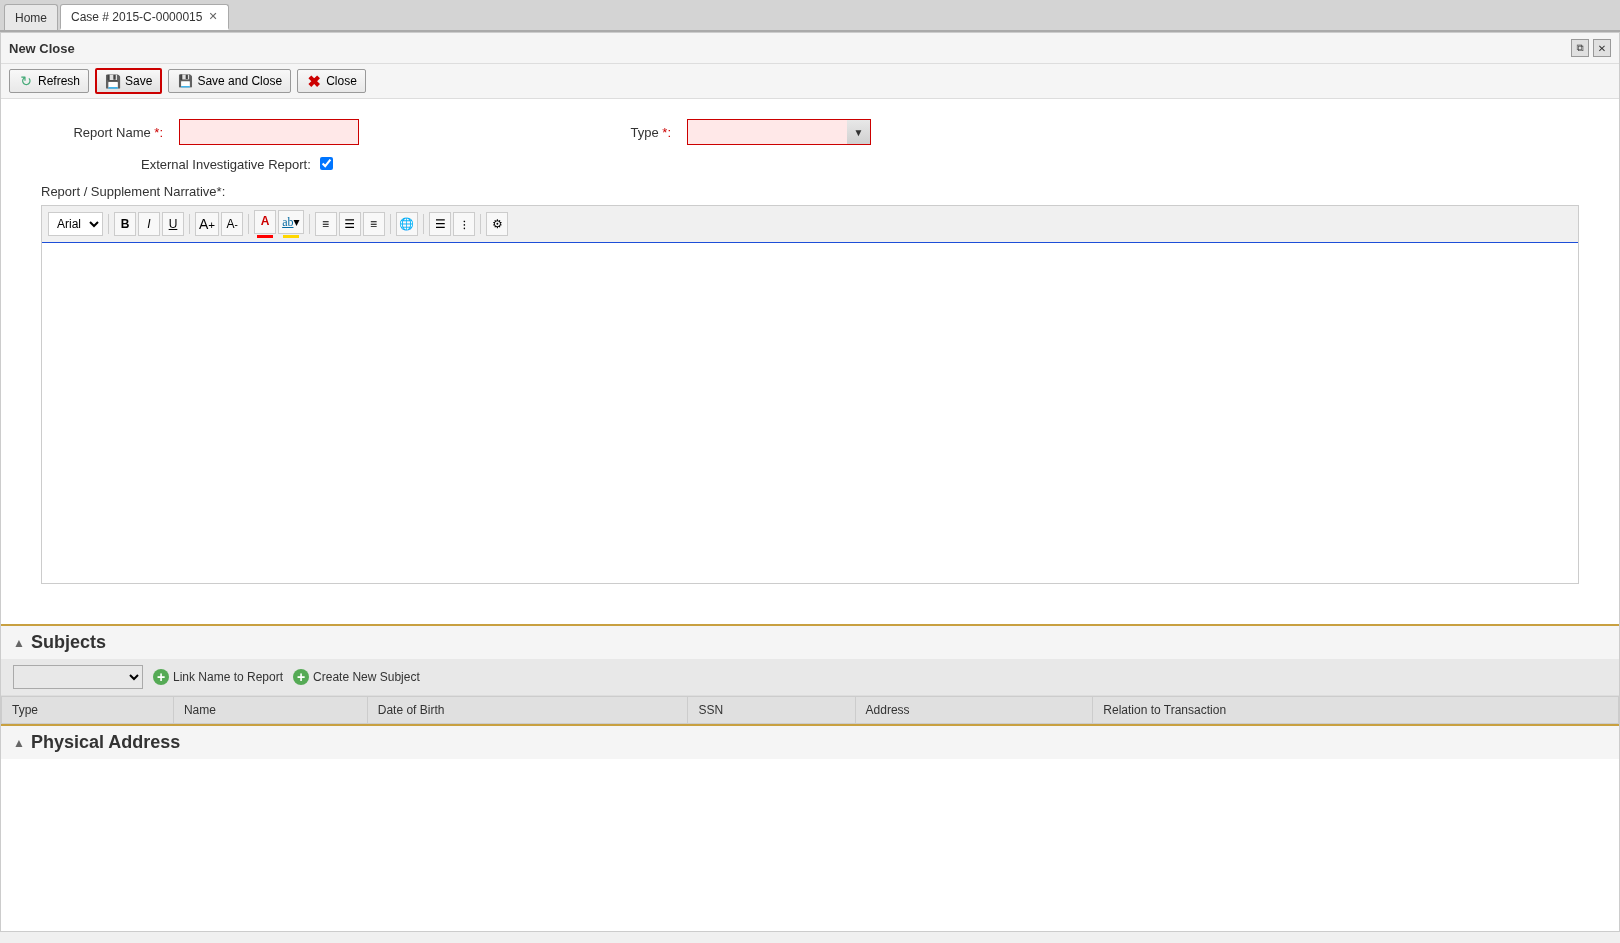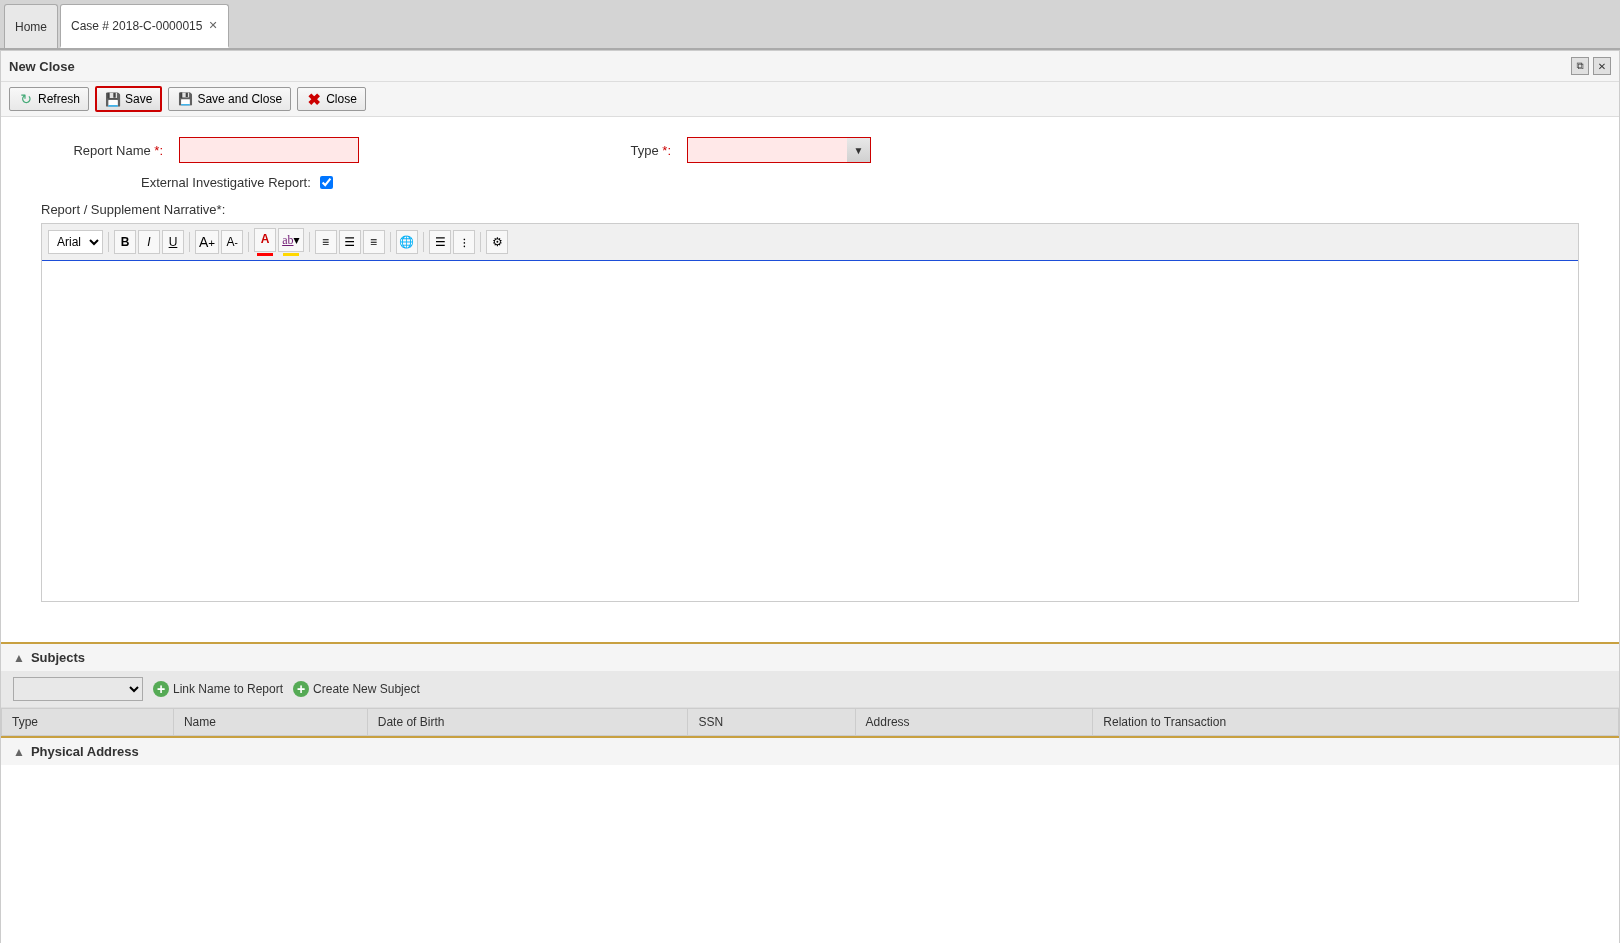--- a/index.html
+++ b/index.html
@@ -17,21 +17,21 @@
       display: flex;
       align-items: center;
       padding: 4px 10px;
       background: #e8e8e8;
       border: 1px solid #aaa;
       border-bottom: none;
       border-radius: 3px 3px 0 0;
       cursor: pointer;
       font-size: 12px;
       margin-right: 2px;
-      height: 44px;
+      height: 26px;
     }
     .tab.active {
       background: #fff;
       font-weight: normal;
       border-bottom: 2px solid #fff;
     }
     .tab-close {
       margin-left: 6px;
       color: #666;
       font-size: 11px;
@@ -218,21 +218,21 @@
       background: #f5f5f5;
       cursor: pointer;
       gap: 6px;
     }
     .section-collapse-icon {
       color: #666;
       font-size: 12px;
     }
     .section-header-title {
       font-weight: bold;
-      font-size: 13px;
+      font-size: 18px;
     }
 
     .subjects-toolbar {
       display: flex;
       align-items: center;
       padding: 6px 12px;
       background: #e8e8e8;
       gap: 10px;
       border-bottom: 1px solid #ddd;
     }
@@ -314,21 +314,21 @@
     }
   </style>
 </head>
 <body>
 
 <div class="tab-bar">
   <div class="tab">
     <span>Home</span>
   </div>
   <div class="tab active">
-    <span>Case # 2018-C-0000015</span>
+    <span>Case # 2015-C-0000015</span>
     <span class="tab-close">✕</span>
   </div>
 </div>
 
 <div class="window-area">
 
   <div class="window-title-bar">
     <span class="window-title">New Close</span>
     <div class="window-controls">
       <div class="window-ctrl-btn">⧉</div>
@@ -373,21 +373,21 @@
             <span class="required-star"> *:</span>
           </label>
           <div class="type-select-wrap">
             <input type="text" class="form-input" style="width: 160px; border-right: none;" value="">
             <div class="dropdown-arrow-btn">▼</div>
           </div>
         </div>
       </div>
 
       <div class="two-col-form">
-        <div style="display:flex; align-items:center; gap:1px; margin-left: 100px;">
+        <div style="display:flex; align-items:flex-start; gap:1px; margin-left: 100px;">
           <label class="form-label" style="min-width:auto; text-align:left;">
             <span>External Investigative Report:</span>
           </label>
           <input type="checkbox" checked="" style="">
         </div>
       </div>
 
       <div style="margin-bottom: 6px;">
         <span>Report / Supplement Narrative*:</span>
       </div>
@@ -406,21 +406,21 @@
           <button class="rte-btn" style="font-size:12px;">A<sup>-</sup></button>
           <div class="rte-divider"></div>
           <div style="display:flex;flex-direction:column;align-items:center;">
             <button class="rte-btn" style="position:relative; padding-bottom:2px;">
               <span style="font-weight:bold; color:#c00;">A</span>
             </button>
             <div class="color-bar-red"></div>
           </div>
           <div style="display:flex;flex-direction:column;align-items:center;">
             <button class="rte-btn">
-              <span style="font-family:serif; text-decoration: underline; color:#701a75;">ab</span>▾
+              <span style="font-family:serif; text-decoration: underline; color:#0369a1;">ab</span>▾
             </button>
             <div class="color-bar-yellow"></div>
           </div>
           <div class="rte-divider"></div>
           <button class="rte-btn">≡</button>
           <button class="rte-btn">☰</button>
           <button class="rte-btn">≡</button>
           <div class="rte-divider"></div>
           <button class="rte-btn" title="Insert Image">🌐</button>
           <div class="rte-divider"></div>

